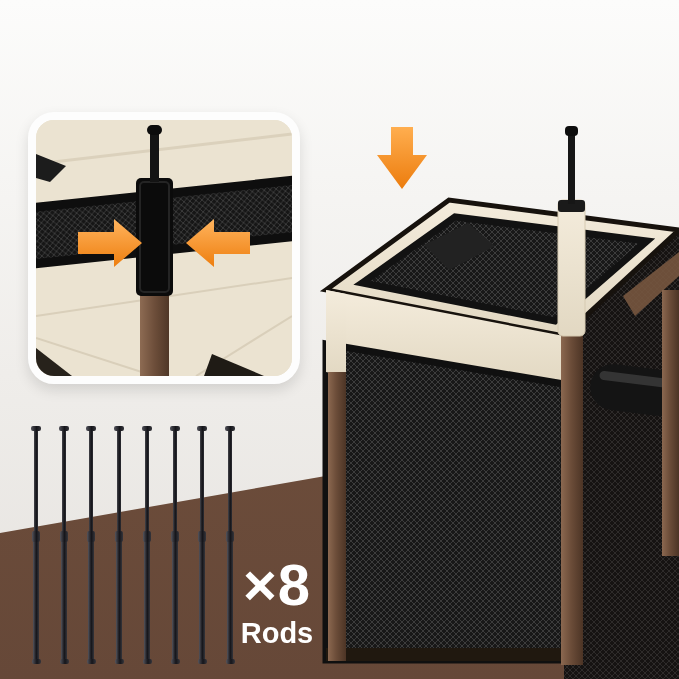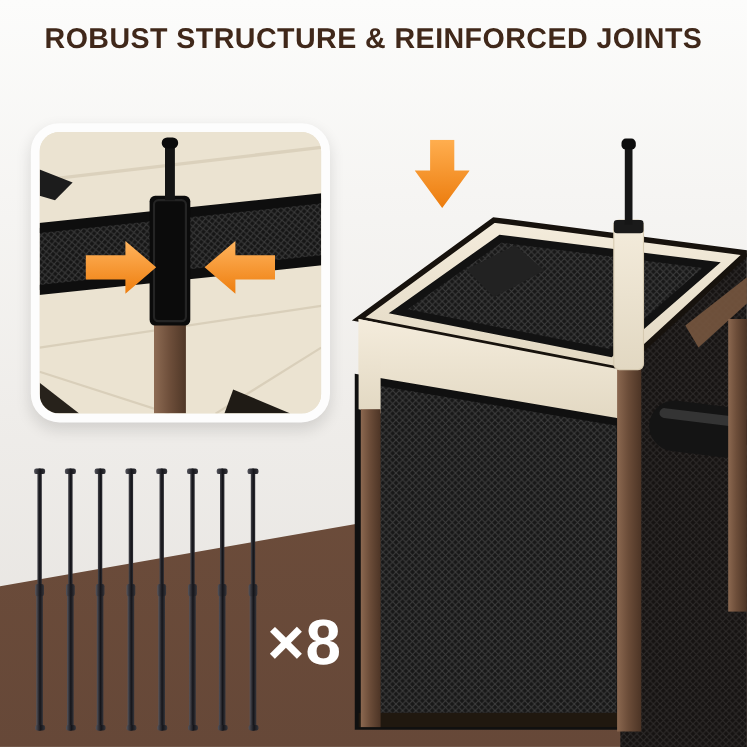--- a/index.html
+++ b/index.html
@@ -47,21 +47,20 @@
   .count .times{display:block;font-size:58px;font-weight:bold;line-height:1;letter-spacing:1px;}
   .count .unit{display:block;font-size:29px;font-weight:bold;margin-top:3px;}
 </style>
 </head>
 <body>
 
 <div class="canvas">
 
   <div class="bg-brown"></div>
 
-  <h1 class="headline">ROBUST STRUCTURE &amp; REINFORCED JOINTS</h1>
 
   <div class="inset">
     <svg viewBox="0 0 256 256">
       <defs>
         <pattern id="imesh" width="6" height="6" patternUnits="userSpaceOnUse">
           <rect width="6" height="6" fill="#161616"></rect>
           <path d="M0 0L6 6M6 0L0 6" stroke="#3a3a3a" stroke-width="1"></path>
         </pattern>
         <linearGradient id="ibrown" x1="0" y1="0" x2="1" y2="0">
           <stop offset="0" stop-color="#8d6b53"></stop>
@@ -204,15 +203,16 @@
       <div class="rod">
         <i class="cap-t"></i>
         <i class="lower"></i>
         <i class="coupler"></i>
         <i class="cap-b"></i>
       </div>
     </div>
 
   <div class="count">
     <span class="times">×8</span>
+    <span class="unit">Rods</span>
   </div>
 
 </div>
 
 </body></html>

